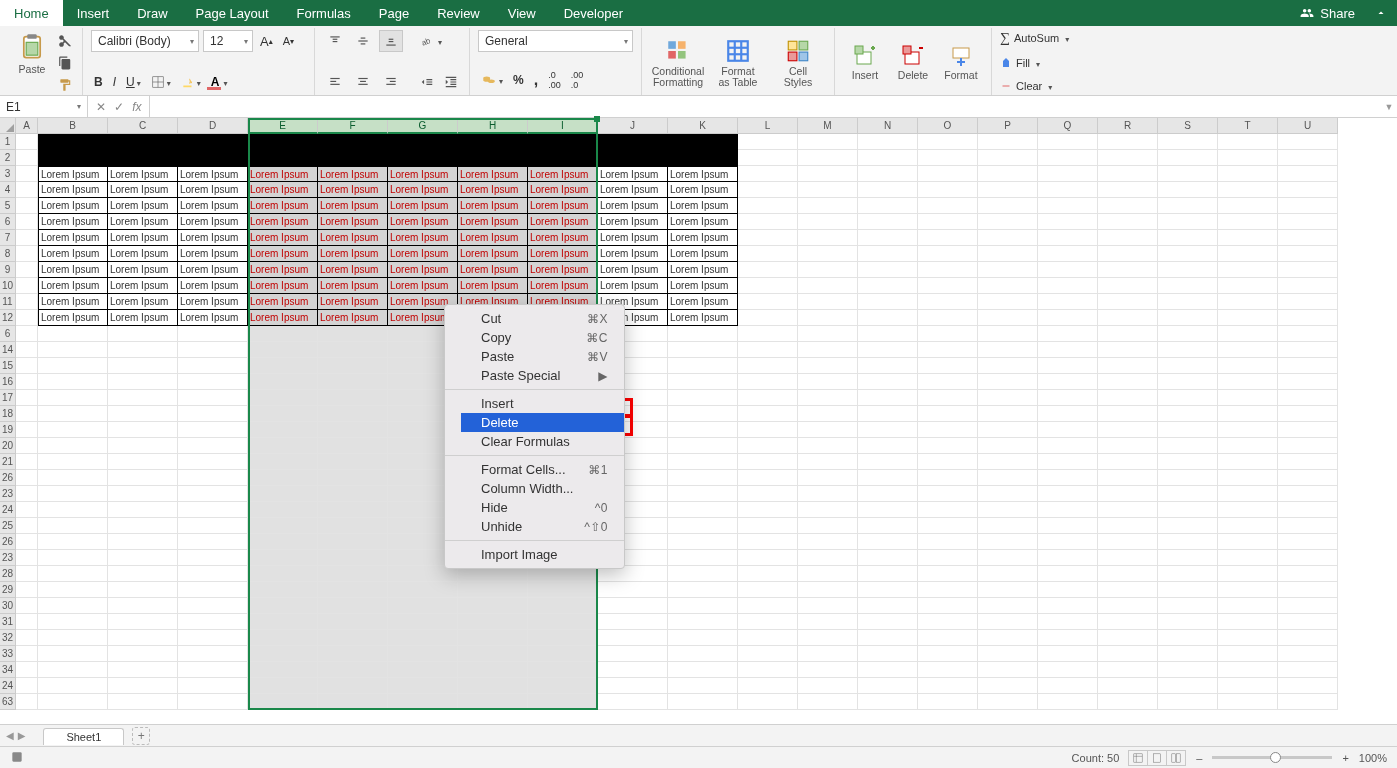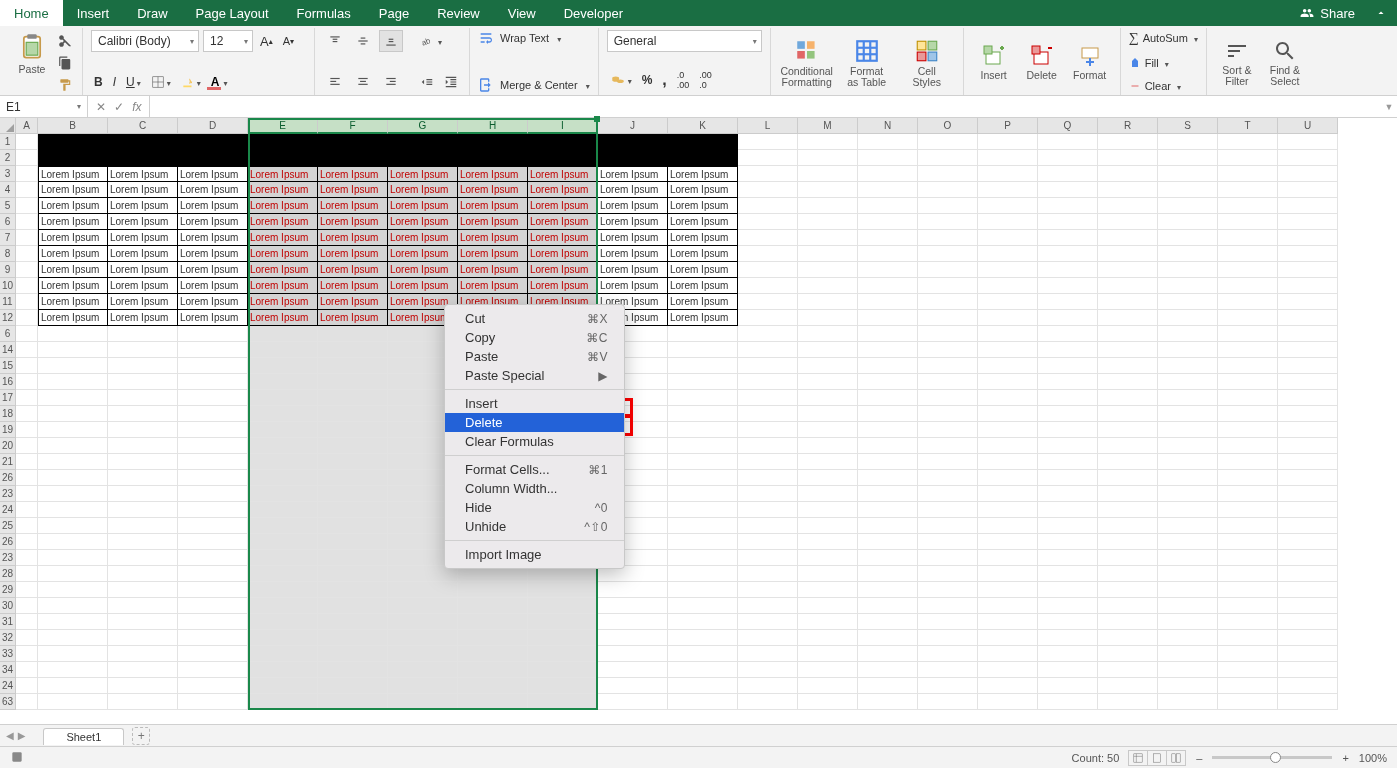--- a/index.html
+++ b/index.html
@@ -53,21 +53,21 @@
   .cellrow { display:flex; }
   .cell { height:16px; border-right:1px solid #e3e3e3; border-bottom:1px solid #e3e3e3; font-size:10px; padding:0 2px; display:flex; align-items:center; overflow:hidden; white-space:nowrap; }
   
   .selcols { position:absolute; top:0; background:rgba(160,160,160,0.35); border:2px solid #1a884a; pointer-events:none; }
   .selhandle { position:absolute; width:6px; height:6px; background:#1a884a; right:-4px; top:-4px; }
   
   .redtxt { color:#c00000; }
   
   
   .ctxmenu { position:absolute; top:186px; left:444px; width:181px; background:#eceaec; border:1px solid #c8c8c8; border-radius:4px; box-shadow:0 6px 20px rgba(0,0,0,0.25); font-size:13px; padding:4px 0; }
-  .ctxmenu .mi { padding:3px 16px 3px 20px; display:flex; justify-content:space-between; align-items:center; height:19px; }
+  .ctxmenu .mi { padding:3px 16px 3px 20px; display:flex; justify-content:space-between; align-items:center; height:19px;margin-left:16px; }
   .ctxmenu .mi .k { color:#666; font-size:12px; letter-spacing:0.5px; }
   .ctxmenu .sep { height:1px; background:#cfcfcf; margin:4px 0; }
   .ctxmenu .mi.hl { background:#2362d8; color:#fff; }
   .redframe { position:absolute; border:3px solid #ff0000; pointer-events:none; }
   
   
   .sheettabs { position:absolute; left:0; right:0; bottom:22px; height:22px; background:#f3f3f3; border-top:1px solid #d0d0d0; display:flex; align-items:center; padding-left:6px; gap:4px; }
   .sheettabs .navs { display:flex; gap:4px; color:#999; font-size:10px; padding-right:14px; }
   .sheettab { background:#fff; border:1px solid #c8c8c8; border-bottom:none; padding:2px 22px; font-size:11px; border-radius:3px 3px 0 0; position:relative; top:1px; }
   .addsheet { width:18px; height:18px; border:1px dashed #bbb; display:flex; align-items:center; justify-content:center; color:#777; border-radius:3px; margin-left:4px; }
@@ -248,36 +248,20 @@
           </svg>
         </span>
       <span class="icon-btn">
           <svg width="14" height="14" viewBox="0 0 24 24" fill="#555">
             <path d="M3 21h18v-2H3v2zM3 8v8l4-4-4-4zm8 9h10v-2H11v2zM3 3v2h18V3H3zm8 6h10V7H11v2zm0 4h10v-2H11v2z"></path>
           </svg>
         </span>
     </div>
   </div>
 
-  <div class="group">
-    <div class="row" style="gap:6px">
-      <svg width="16" height="16" viewBox="0 0 24 24" fill="#4a86e8">
-          <path d="M4 19h6v-2H4v2zM20 5H4v2h16V5zm-3 6H4v2h13.25c1.1 0 2 .9 2 2s-.9 2-2 2H15v-2l-3 3 3 3v-2h2c2.21 0 4-1.79 4-4s-1.79-4-4-4z"></path>
-        </svg>
-      <span class="txt">Wrap Text</span>
-        <span class="caret"></span>
-    </div>
-    <div class="row" style="gap:6px">
-      <svg width="16" height="16" viewBox="0 0 24 24" fill="#4a86e8">
-          <path d="M17 20v-3h-2v3H5V4h10v3h2V4c0-1.1-.9-2-2-2H5c-1.1 0-2 .9-2 2v16c0 1.1.9 2 2 2h10c1.1 0 2-.9 2-2zm2-8l-4-4v3H9v2h6v3l4-4z"></path>
-        </svg>
-      <span class="txt">Merge &amp; Center</span>
-        <span class="caret"></span>
-    </div>
-  </div>
 
   <div class="group">
     <div class="row">
       <div class="dd wide">
           <span>General</span>
           <span style="flex:1"></span>
           <span style="font-size:8px;color:#777">▾</span>
         </div>
     </div>
     <div class="row">
@@ -376,36 +360,20 @@
       </div>
     <div class="row" style="gap:4px">
         <svg width="12" height="12" viewBox="0 0 24 24" fill="#e06666">
           <path d="M19 13H5v-2h14v2z"></path>
         </svg>
         <span class="txt">Clear</span>
         <span class="caret"></span>
       </div>
   </div>
 
-  <div class="group" style="border-right:none">
-    <div class="row" style="height:100%">
-      <div class="bigbtn" style="width:44px">
-        <svg width="24" height="24" viewBox="0 0 24 24" fill="#555">
-            <path d="M3 18h6v-2H3v2zM3 6v2h18V6H3zm0 7h12v-2H3v2z"></path>
-          </svg>
-        <span class="lbl"><span>Sort &amp;</span><br><span>Filter</span></span>
-      </div>
-      <div class="bigbtn" style="width:44px">
-        <svg width="24" height="24" viewBox="0 0 24 24" fill="#555">
-            <path d="M15.5 14h-.79l-.28-.27C15.41 12.59 16 11.11 16 9.5 16 5.91 13.09 3 9.5 3S3 5.91 3 9.5 5.91 16 9.5 16c1.61 0 3.09-.59 4.23-1.57l.27.28v.79l5 4.99L20.49 19l-4.99-5zm-6 0C7.01 14 5 11.99 5 9.5S7.01 5 9.5 5 14 7.01 14 9.5 11.99 14 9.5 14z"></path>
-          </svg>
-        <span class="lbl"><span>Find &amp;</span><br><span>Select</span></span>
-      </div>
-    </div>
-  </div>
 </div>
 
 <div class="fxbar">
   <div class="namebox">
       <span>E1</span>
       <span class="dd-arrow">▾</span>
     </div>
   <div class="fxicons">
     <span>✕</span>
     <span>✓</span>

